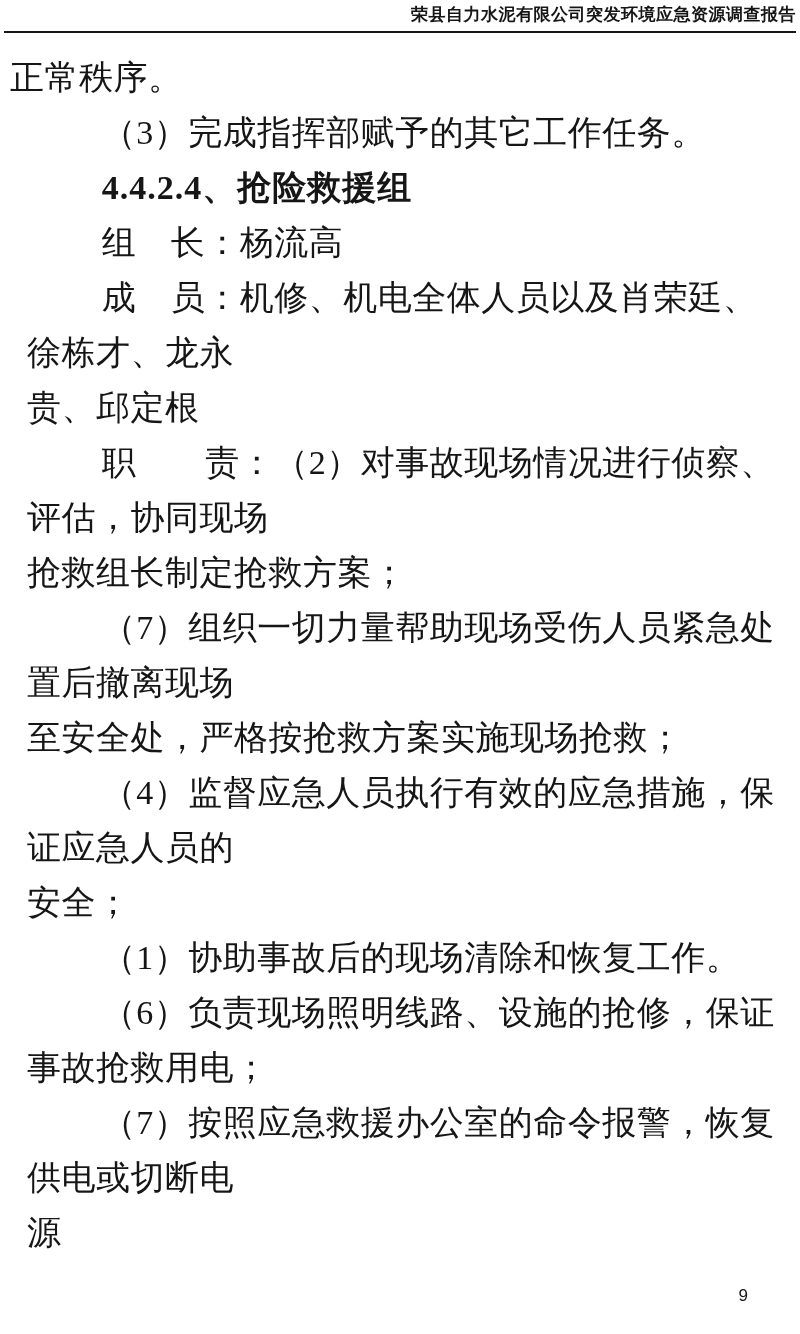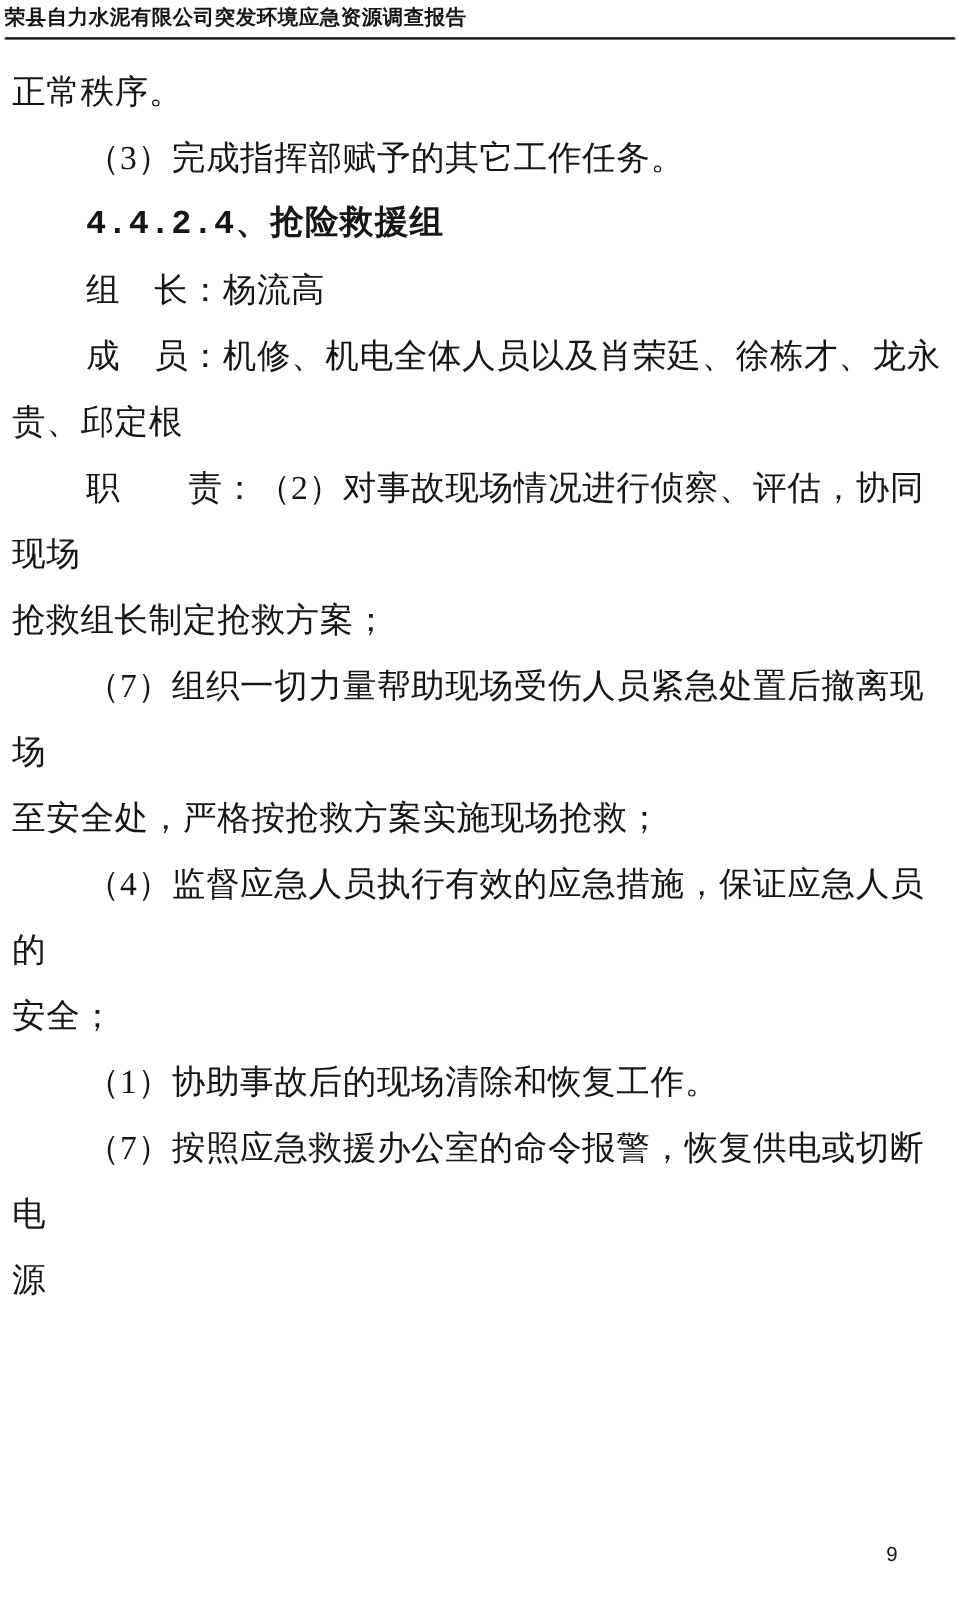--- a/index.html
+++ b/index.html
@@ -11,48 +11,49 @@
     position: relative;
     width: 800px;
     height: 1334px;
     background: #ffffff;
     overflow: hidden;
     font-family: "Liberation Serif", "DejaVu Serif", serif;
     color: #141414;
   }
   .header {
     padding-top: 3px;
-    text-align: left;
+    text-align: right;
     border-bottom: 2px solid #161616;
     padding-bottom: 5px;
     margin: 0 4px;
   }
   .header-title {
     font-size: 17px;
     font-weight: bold;
     letter-spacing: 0.5px;
     color: #161616;
   }
   .doc-body {
     padding: 17px 10px 0 10px;
   }
   .para {
     margin: 0;
-    font-size: 28px;
+    font-size: 34px;
     line-height: 55px;
     white-space: pre-line;      
     letter-spacing: 0.5px;
     color: #161616;
   }
   .para.indent {
     text-indent: 2.2em;
+    margin-left: 17px;
   }
   .para.heading {
     font-weight: bold;
-    font-family: Liberation Mono, monospace;
+    font-family: Liberation Serif, serif;
     letter-spacing: 1px;
   }
   .page-number {
     position: absolute;
     top: 1286px;
     right: 52px;
     font-size: 17px;
     color: #161616;
     font-family: "Liberation Sans", "DejaVu Sans", sans-serif;
   }
@@ -73,18 +74,19 @@
       <p class="para indent">组　长：杨流高</p>
       <p class="para indent">成　员：机修、机电全体人员以及肖荣廷、徐栋才、龙永
 贵、邱定根</p>
       <p class="para indent">职　　责：（2）对事故现场情况进行侦察、评估，协同现场
 抢救组长制定抢救方案；</p>
       <p class="para indent">（7）组织一切力量帮助现场受伤人员紧急处置后撤离现场
 至安全处，严格按抢救方案实施现场抢救；</p>
       <p class="para indent">（4）监督应急人员执行有效的应急措施，保证应急人员的
 安全；</p>
       <p class="para indent">（1）协助事故后的现场清除和恢复工作。</p>
+      <p class="para indent">（6）负责现场照明线路、设施的抢修，保证事故抢救用电；</p>
       <p class="para indent">（7）按照应急救援办公室的命令报警，恢复供电或切断电
 源</p>
     </div>
 
   <div class="page-number">9</div>
 </div>
 
 </body></html>

